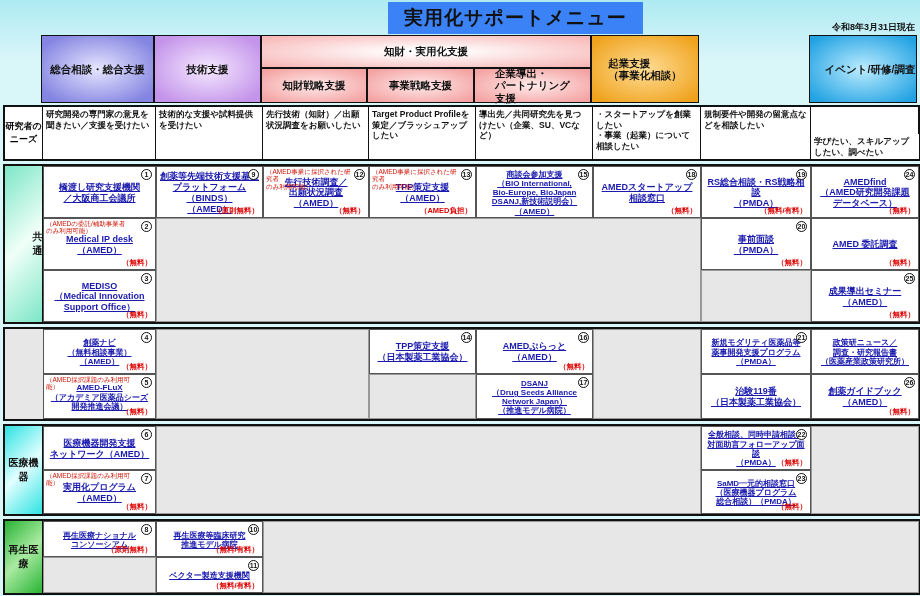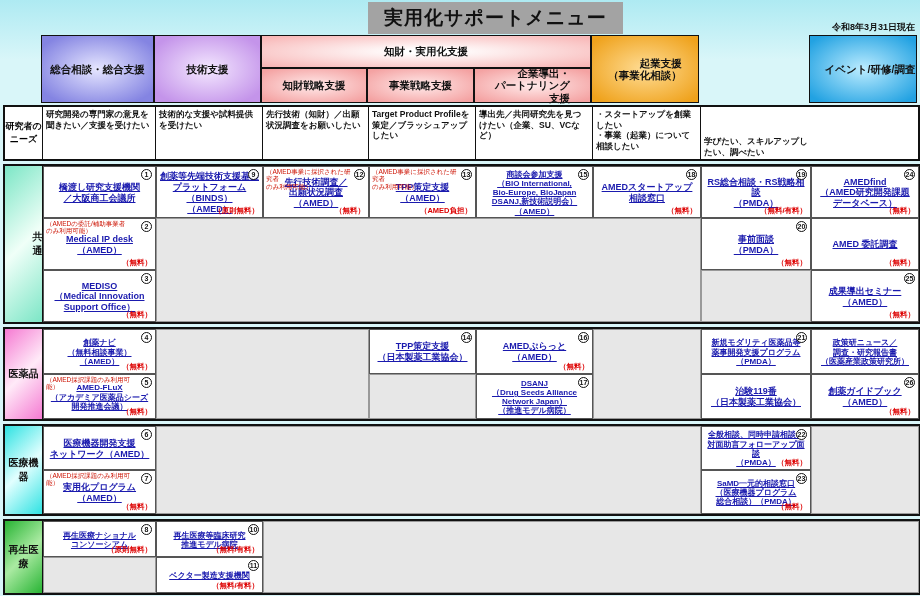--- a/index.html
+++ b/index.html
@@ -7,22 +7,22 @@
   body {
     font-family: "Liberation Sans", "DejaVu Sans", sans-serif;
     background: linear-gradient(180deg, #aeeaf2 0%, #d9f6f9 10%, #d9f6f9 100%);
     position: relative;
   }
   .pre { white-space: pre-line; }
 
   
   .title-band { height: 33px; position: relative; }
   .title-box {
-    position: absolute; left: 368px; top: 2px;
-    background: #a3a3a3; padding: 3px 16px;
+    position: absolute; left: 388px; top: 2px;
+    background: #3b82f6; padding: 3px 16px;
     font-size: 19px; font-weight: bold; color: #111; letter-spacing: 1px;
   }
   .date-note {
     position: absolute; right: 5px; top: 21px;
     font-size: 9px; font-weight: bold; color: #111;
   }
 
   
   .band { margin-left: 3px; }
   .grid-full {
@@ -32,21 +32,21 @@
   .grid-head {
     display: grid; margin-left: 41px;
     grid-template-columns: 113px 107px 106px 107px 117px 108px 110px 108px;
     grid-template-rows: 33px 35px;
     margin-top: 2px;
   }
 
   
   .hcell {
     border: 1px solid #111; display: flex; align-items: center; justify-content: center;
-    text-align: right; font-weight: bold; font-size: 10.5px; color: #111; line-height: 1.15;
+    text-align: left; font-weight: bold; font-size: 10.5px; color: #111; line-height: 1.15;
   }
   .hc-sougou { background: radial-gradient(ellipse at center, #e6e6ff 0%, #8484e2 85%); }
   .hc-gijutsu { background: radial-gradient(ellipse at center, #f4e8ff 0%, #c494ea 85%); }
   .hc-chizai-top { background: radial-gradient(ellipse at center, #ffffff 10%, #f8b6b6 95%); }
   .hc-chizai-sub { background: radial-gradient(ellipse at center, #ffeaea 0%, #f4a2a2 90%); }
   .hc-kigyou { background: radial-gradient(ellipse at center, #ffdd96 0%, #efa21c 90%); }
   .hc-yakuji { background: radial-gradient(ellipse at center, #ffffd2 0%, #f2e240 90%); }
   .hc-event { background: radial-gradient(ellipse at center, #bcecff 0%, #22a2e2 90%); padding-left: 14px; }
 
   
@@ -133,20 +133,21 @@
 <div class="band grid-full needs-band">
   <div class="needs-label pre">研究者の
 ニーズ</div>
   <div class="needs-cell pre">研究開発の専門家の意見を聞きたい／支援を受けたい</div>
   <div class="needs-cell pre">技術的な支援や試料提供を受けたい</div>
   <div class="needs-cell pre">先行技術（知財）／出願状況調査をお願いしたい</div>
   <div class="needs-cell pre">Target Product Profileを策定／ブラッシュアップしたい</div>
   <div class="needs-cell pre">導出先／共同研究先を見つけたい（企業、SU、VCなど）</div>
   <div class="needs-cell pre">・スタートアップを創業したい
 ・事業（起業）について相談したい</div>
+  <div class="needs-cell pre">規制要件や開発の留意点などを相談したい</div>
   <div class="needs-cell pre">学びたい、スキルアップしたい、調べたい</div>
 </div>
 
 <div class="band grid-full data-band" style="grid-template-rows:52px 52px 52px">
   <div class="rlabel rl-common" style="grid-area:1/1/4/2">共通</div>
   <div class="cell" style="grid-area:1/2/2/3">
     <span class="num">1</span>
     <a class="ttl pre">橋渡し研究支援機関
 ／大阪商工会議所</a>
   </div>
@@ -230,21 +231,20 @@
     <span class="num">25</span>
     <a class="ttl pre">成果導出セミナー
 （AMED）</a>
     <span class="fee">（無料）</span>
   </div>
   <div class="gray" style="grid-area:2/3/4/8"></div>
   <div class="gray" style="grid-area:3/8/4/9"></div>
 </div>
 
 <div class="band grid-full data-band" style="grid-template-rows:45px 45px">
-  <div class="rlabel rl-drug" style="grid-area:1/1/3/2">医薬品</div>
   <div class="cell" style="grid-area:1/2/2/3">
     <span class="num">4</span>
     <a class="ttl sm pre">創薬ナビ
 （無料相談事業）
 （AMED）</a>
     <span class="fee">（無料）</span>
   </div>
   <div class="cell" style="grid-area:2/2/3/3">
     <span class="num">5</span>
     <span class="note pre">（AMED採択課題のみ利用可能）</span>

